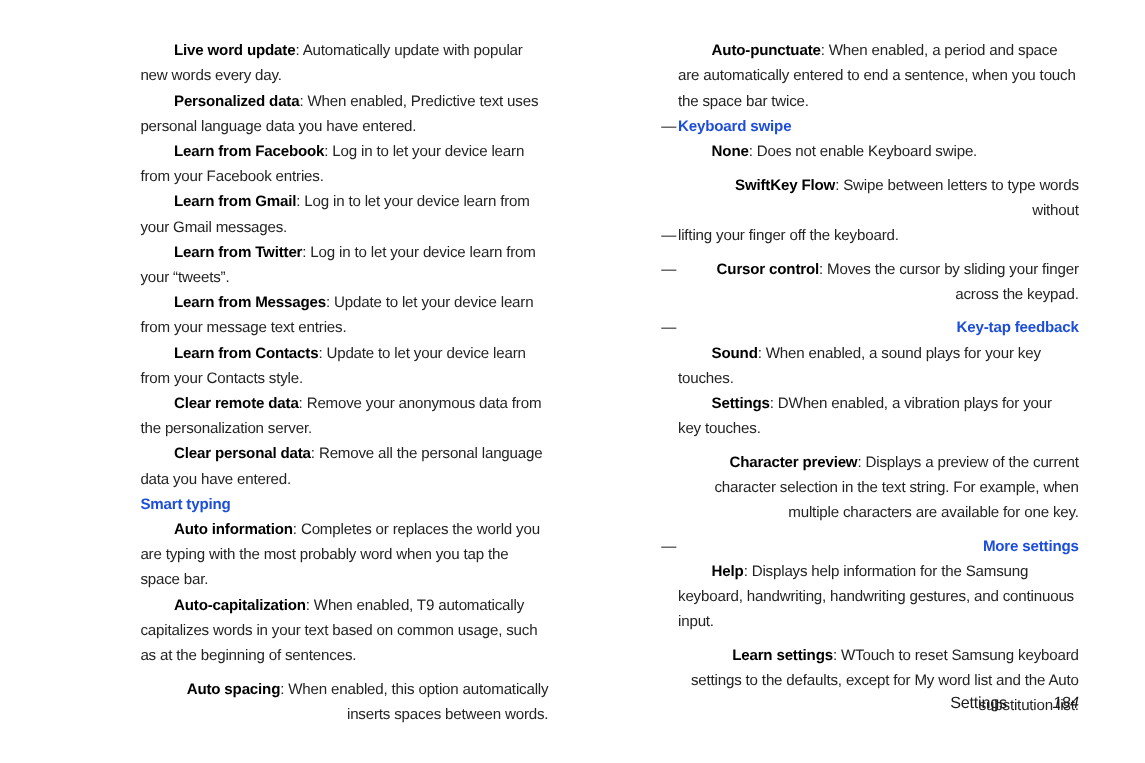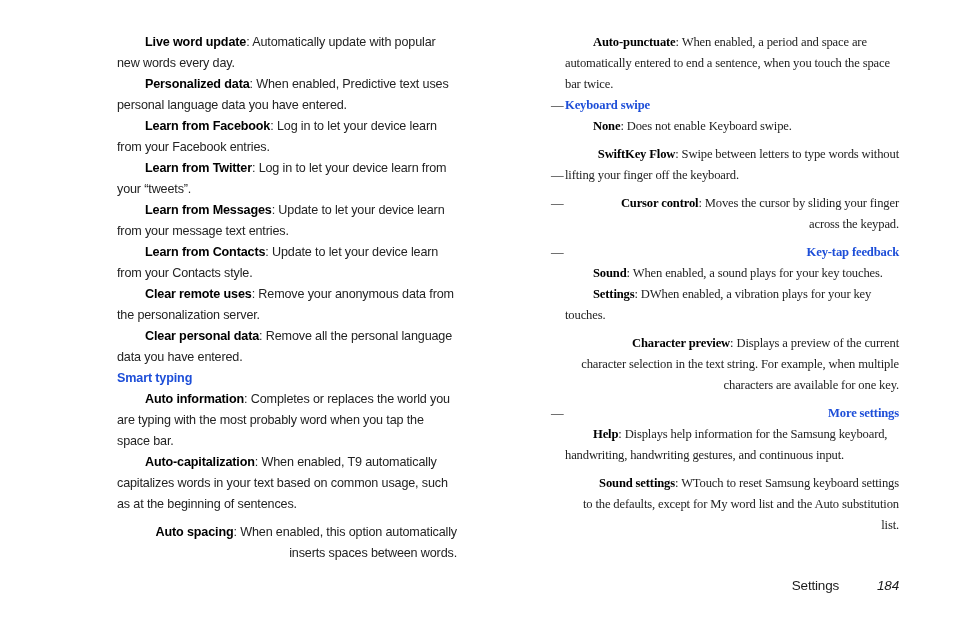--- a/index.html
+++ b/index.html
@@ -26,21 +26,20 @@
     line-height: 21px;
     letter-spacing: -0.15px;
   }
   .col-left {
     left: 117px;
     width: 340px;
   }
   .col-right {
     left: 551px;
     width: 348px;
-    font-family: Liberation Serif, serif;
   }
   .para {
     margin: 0 0 0 0;
     padding: 0;
     text-align: left;
   }
   .para.gap-top {
     margin-top: 7px;
     text-align: right;
   }
@@ -107,35 +106,38 @@
     </p>
 
     <p class="para">
       <span class="term">Personalized data</span><span class="body-text">: </span><span class="body-text">When enabled, Predictive text uses personal language data you have entered.</span>
     </p>
 
     <p class="para">
       <span class="term">Learn from Facebook</span><span class="body-text">: </span><span class="body-text">Log in to let your device learn from your Facebook entries.</span>
     </p>
 
+    <p class="para">
+      <span class="term">Learn from Gmail</span><span class="body-text">: </span><span class="body-text">Log in to let your device learn from your Gmail messages.</span>
+    </p>
 
     <p class="para">
       <span class="term">Learn from Twitter</span><span class="body-text">: </span><span class="body-text">Log in to let your device learn from your “tweets”.</span>
     </p>
 
     <p class="para">
       <span class="term">Learn from Messages</span><span class="body-text">: </span><span class="body-text">Update to let your device learn from your message text entries.</span>
     </p>
 
     <p class="para">
       <span class="term">Learn from Contacts</span><span class="body-text">: </span><span class="body-text">Update to let your device learn from your Contacts style.</span>
     </p>
 
     <p class="para">
-      <span class="term">Clear remote uses</span><span class="body-text">: </span><span class="body-text">Remove your anonymous data from the personalization server.</span>
+      <span class="term">Clear remote data</span><span class="body-text">: </span><span class="body-text">Remove your anonymous data from the personalization server.</span>
     </p>
 
     <p class="para">
       <span class="term">Clear personal data</span><span class="body-text">: </span><span class="body-text">Remove all the personal language data you have entered.</span>
     </p>
 
     <p class="para">
       <span class="heading-only">Smart typing</span>
     </p>
 
@@ -197,21 +199,21 @@
 
     <p class="para dash-item gap-top">
       <span class="dash">—</span><span class="heading-only">More settings</span>
     </p>
 
     <p class="para sub-item">
       <span class="term">Help</span><span class="body-text">: </span><span class="body-text">Displays help information for the Samsung keyboard, handwriting, handwriting gestures, and continuous input.</span>
     </p>
 
     <p class="para sub-item gap-top">
-      <span class="term">Sound settings</span><span class="body-text">: </span><span class="body-text">WTouch to reset Samsung keyboard settings to the defaults, except for My word list and the Auto substitution list.</span>
+      <span class="term">Learn settings</span><span class="body-text">: </span><span class="body-text">WTouch to reset Samsung keyboard settings to the defaults, except for My word list and the Auto substitution list.</span>
     </p>
 
   </div>
 
   <div class="footer">
     <span class="f-label">Settings</span>
     <span class="f-page">184</span>
   </div>
 
 </div>

